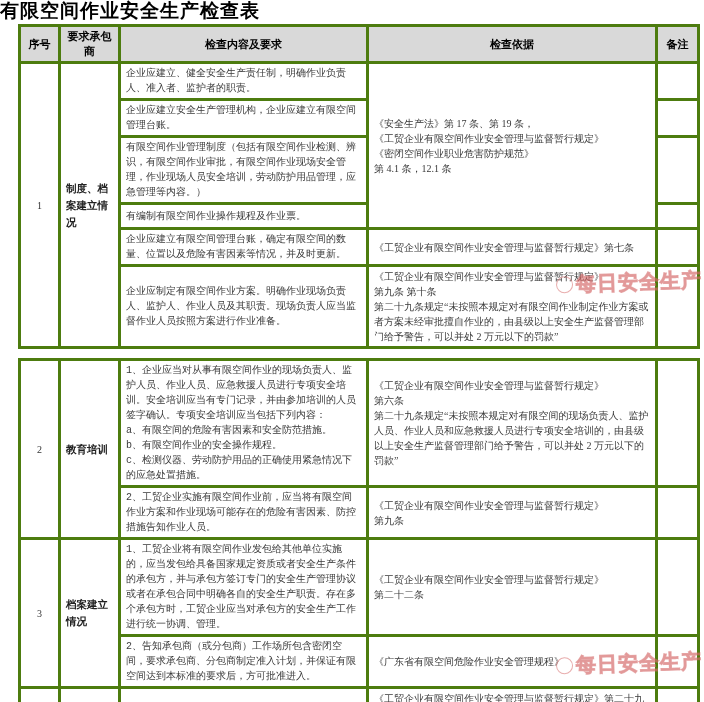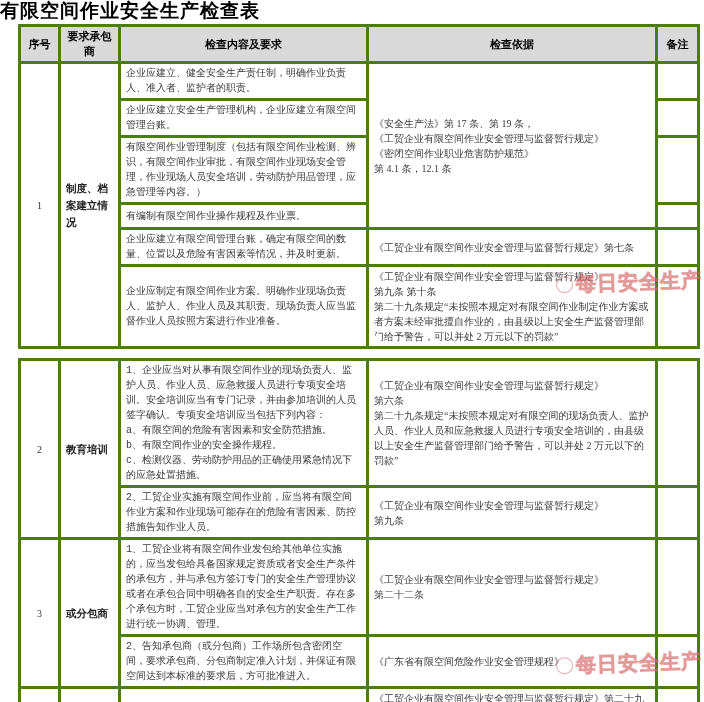--- a/index.html
+++ b/index.html
@@ -139,21 +139,21 @@
     <td class="remark"></td>
   </tr>
   <tr class="h49">
     <td class="content">2、工贸企业实施有限空间作业前，应当将有限空间作业方案和作业现场可能存在的危险有害因素、防控措施告知作业人员。</td>
     <td class="basis">《工贸企业有限空间作业安全管理与监督暂行规定》
 第九条</td>
     <td class="remark"></td>
   </tr>
   <tr class="h90">
     <td class="seq" rowspan="2">3</td>
-    <td class="item" rowspan="2">或分包商</td>
+    <td class="item" rowspan="2">档案建立情况</td>
     <td class="content">1、工贸企业将有限空间作业发包给其他单位实施的，应当发包给具备国家规定资质或者安全生产条件的承包方，并与承包方签订专门的安全生产管理协议或者在承包合同中明确各自的安全生产职责。存在多个承包方时，工贸企业应当对承包方的安全生产工作进行统一协调、管理。</td>
     <td class="basis">《工贸企业有限空间作业安全管理与监督暂行规定》
 第二十二条</td>
     <td class="remark"></td>
   </tr>
   <tr class="h45">
     <td class="content">2、告知承包商（或分包商）工作场所包含密闭空间，要求承包商、分包商制定准入计划，并保证有限空间达到本标准的要求后，方可批准进入。</td>
     <td class="basis">《广东省有限空间危险作业安全管理规程》</td>
     <td class="remark"></td>
   </tr>

